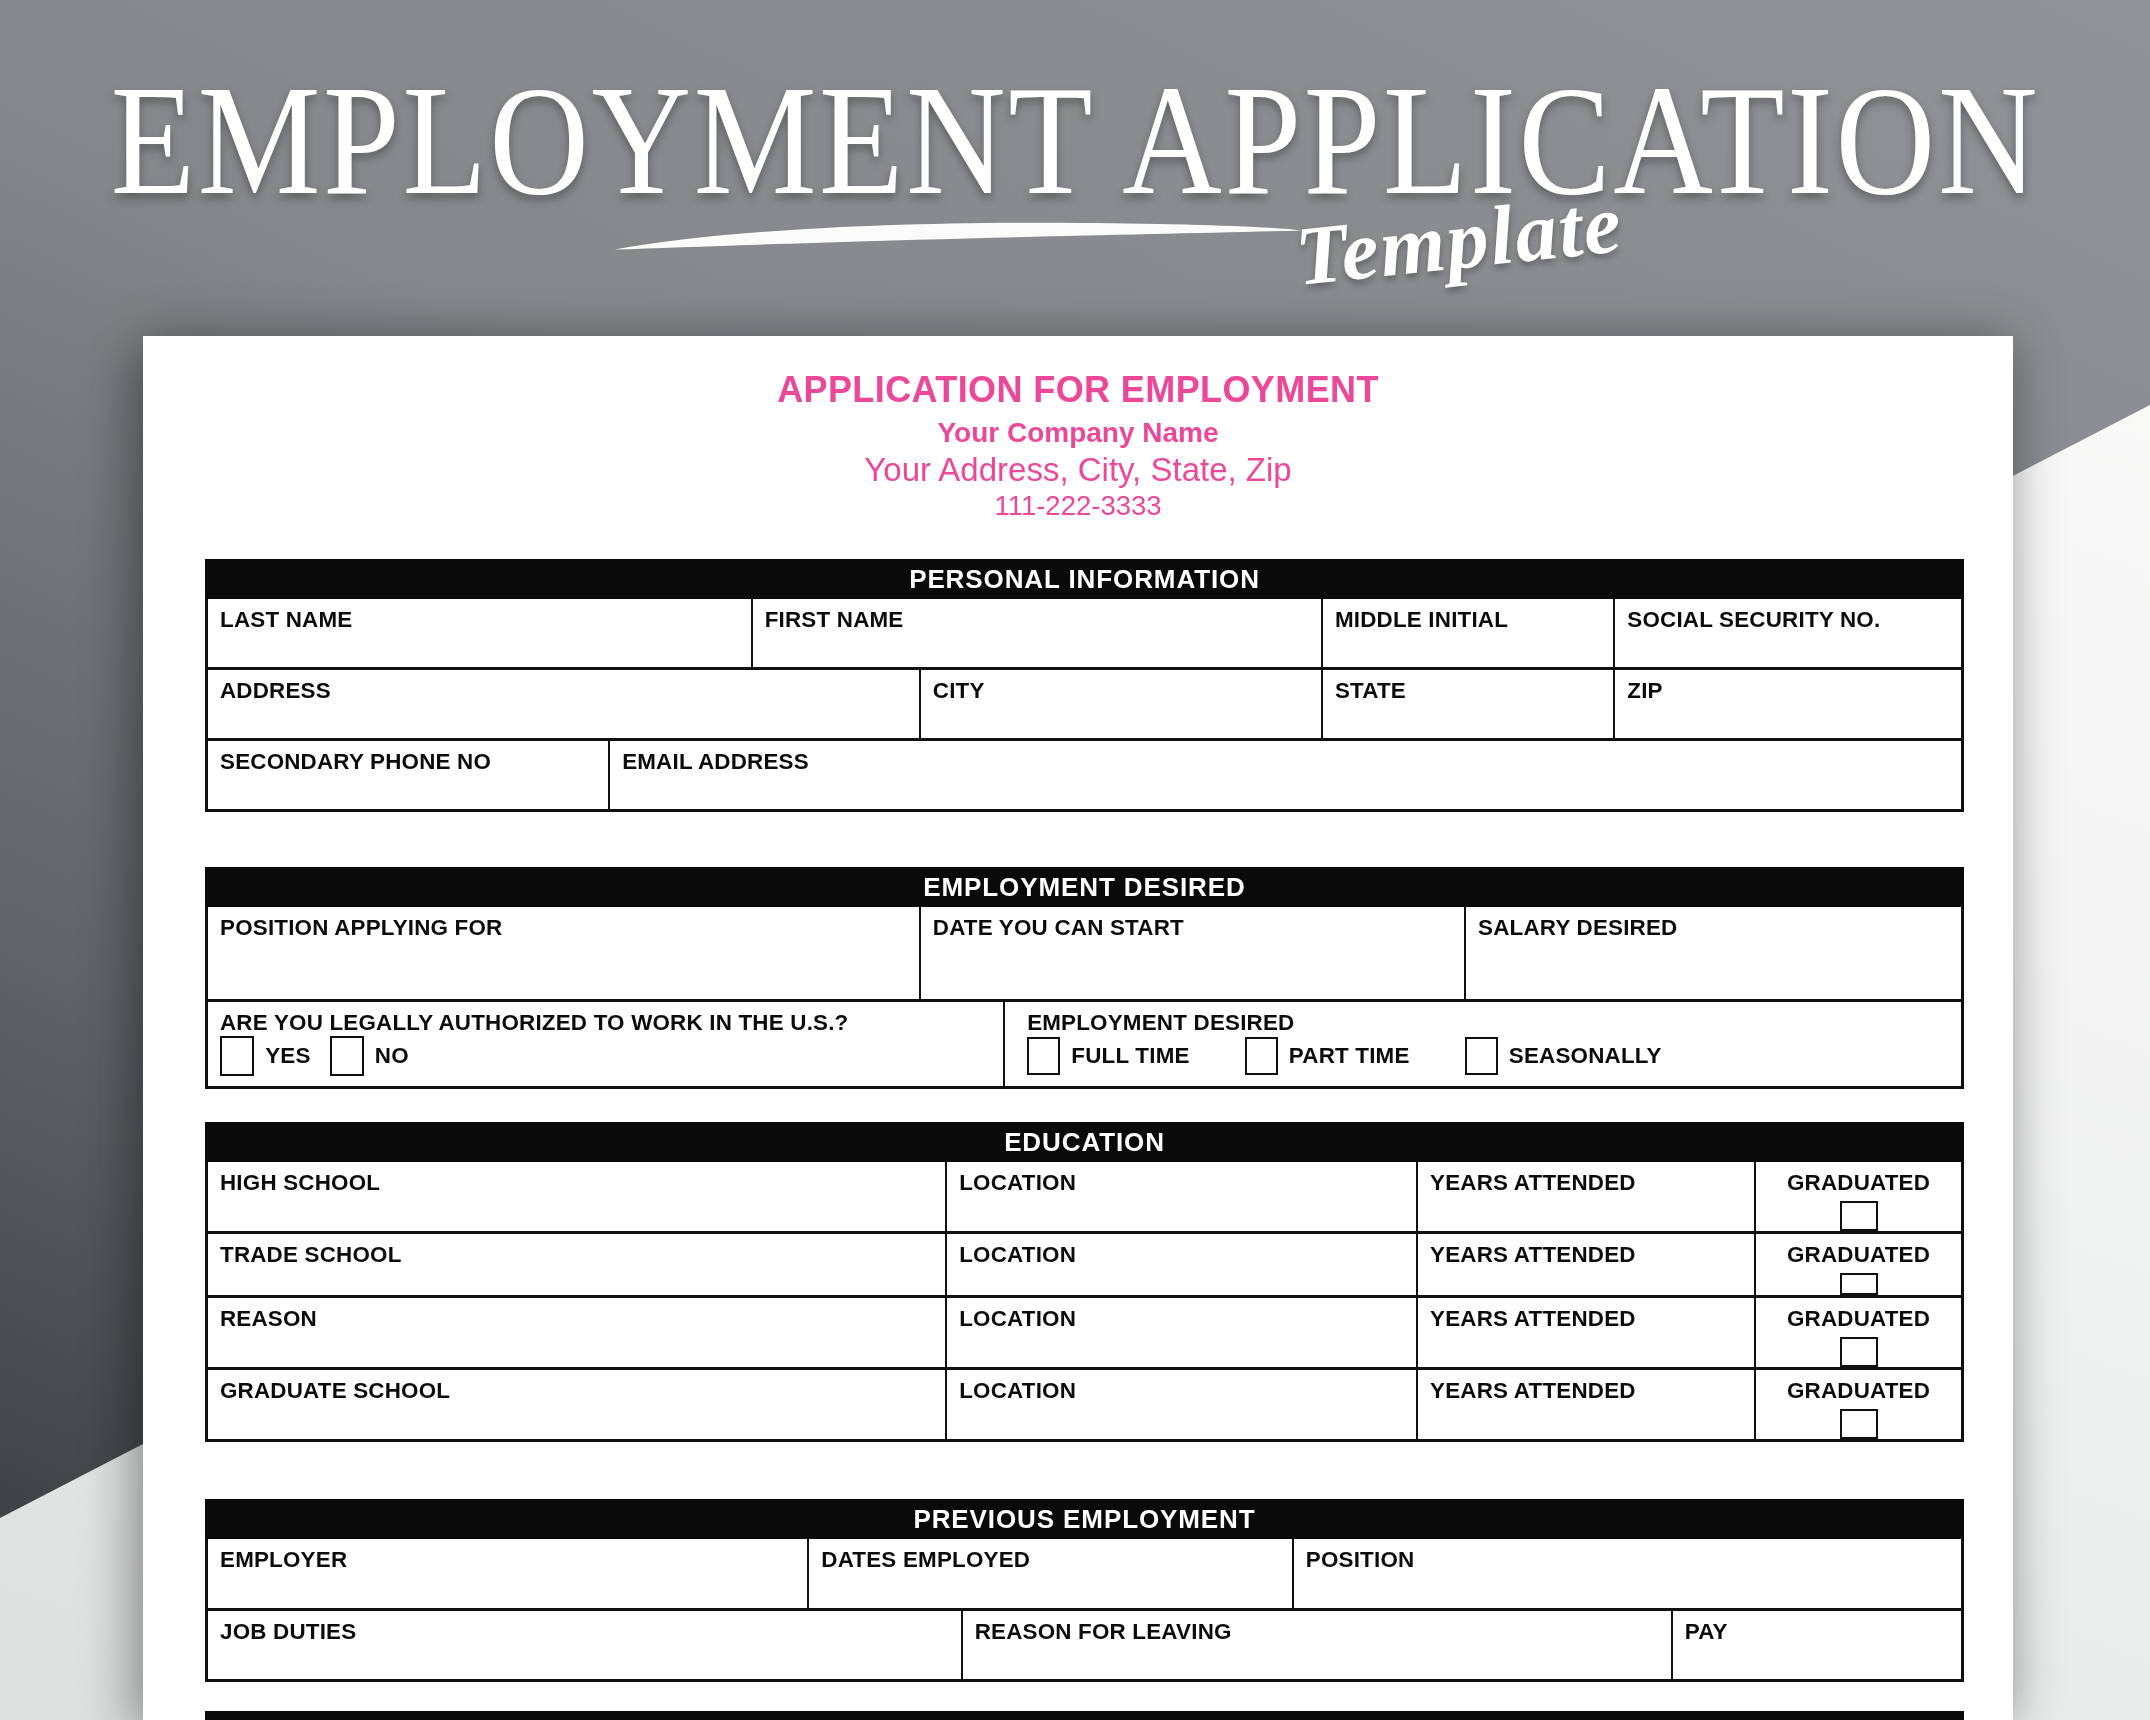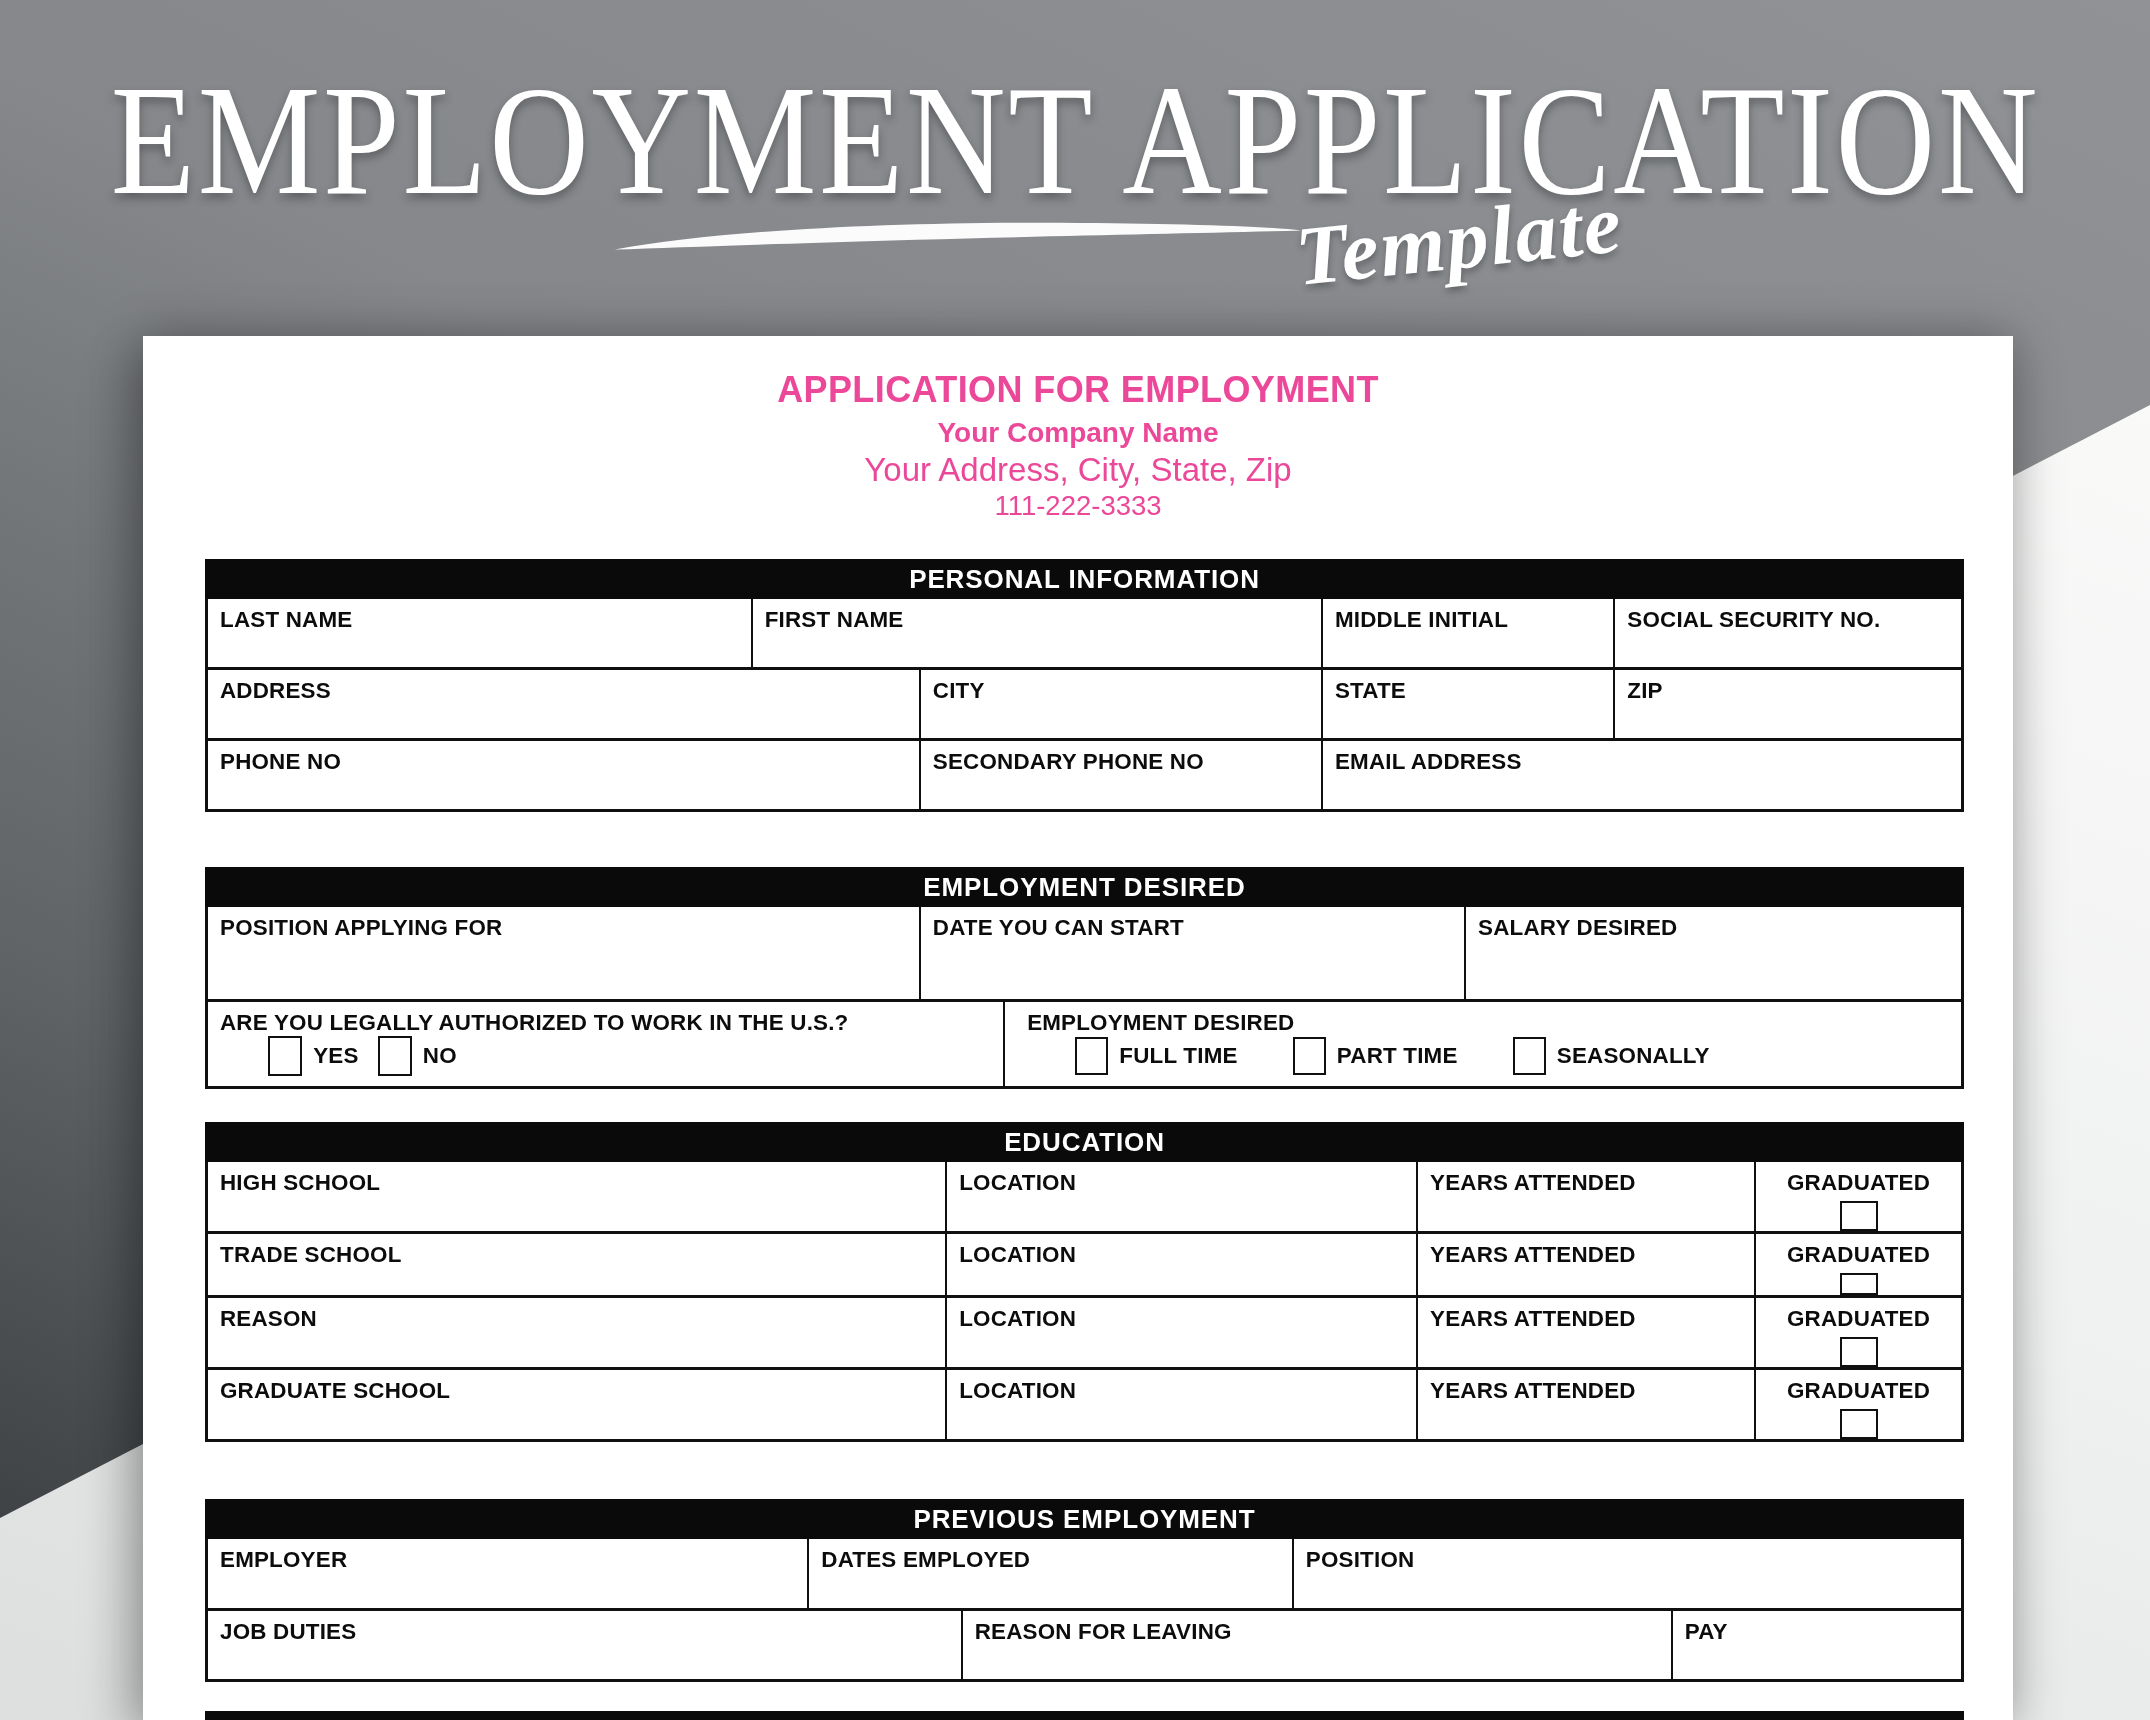--- a/index.html
+++ b/index.html
@@ -48,21 +48,21 @@
   }
   .trow{display:flex;border-left:3.4px solid #101010;border-right:3.4px solid #101010;border-bottom:3.4px solid #101010;background:#fff;box-sizing:border-box;}
   .cell{
     position:relative;box-sizing:border-box;border-right:2.6px solid #101010;
     padding:7.7px 8.6px 0 12px;color:#0c0c0c;
     font-size:22.4px;font-weight:700;letter-spacing:0.2px;
     display:flex;flex-direction:column;align-items:flex-start;
   }
   .cell:last-child{border-right:none;}
   .cb{box-sizing:border-box;border:2.6px solid #101010;background:#fff;width:33px;height:38px;flex:0 0 auto;}
-  .cb-row{display:flex;align-items:center;margin-top:auto;padding-bottom:11px;margin-left:48px;}
+  .cb-row{display:flex;align-items:center;margin-top:auto;padding-bottom:11px;}
   .cb-group{display:flex;align-items:center;gap:11.2px;}
   .cell-grad{align-items:center;padding:7.7px 0 0 0;}
   .cb-grad{width:38px;height:34px;margin-top:5.2px;border:2.6px solid #101010;background:#fff;box-sizing:border-box;}
   .bar-partial{position:absolute;left:62px;width:1759px;height:52px;background:#0a0a0a;}
 </style>
 </head>
 <body>
 
 <div id="stage">
   <div class="bg-light"></div>
@@ -92,21 +92,20 @@
         <div class="cell" style="width:16.68%">MIDDLE INITIAL</div>
         <div class="cell" style="width:19.72%">SOCIAL SECURITY NO.</div>
       </div>
       <div class="trow" style="height:71px">
         <div class="cell" style="width:40.66%">ADDRESS</div>
         <div class="cell" style="width:22.94%">CITY</div>
         <div class="cell" style="width:16.68%">STATE</div>
         <div class="cell" style="width:19.72%">ZIP</div>
       </div>
       <div class="trow" style="height:71px">
-        <div class="cell" style="width:40.66%">PHONE NO</div>
         <div class="cell" style="width:22.94%">SECONDARY PHONE NO</div>
         <div class="cell" style="width:36.40%">EMAIL ADDRESS</div>
       </div>
     </div>
 
     <div class="section" style="top:531px">
       <div class="bar">EMPLOYMENT DESIRED</div>
       <div class="trow" style="height:95px">
         <div class="cell" style="width:40.66%">POSITION APPLYING FOR</div>
         <div class="cell" style="width:31.11%">DATE YOU CAN START</div>

